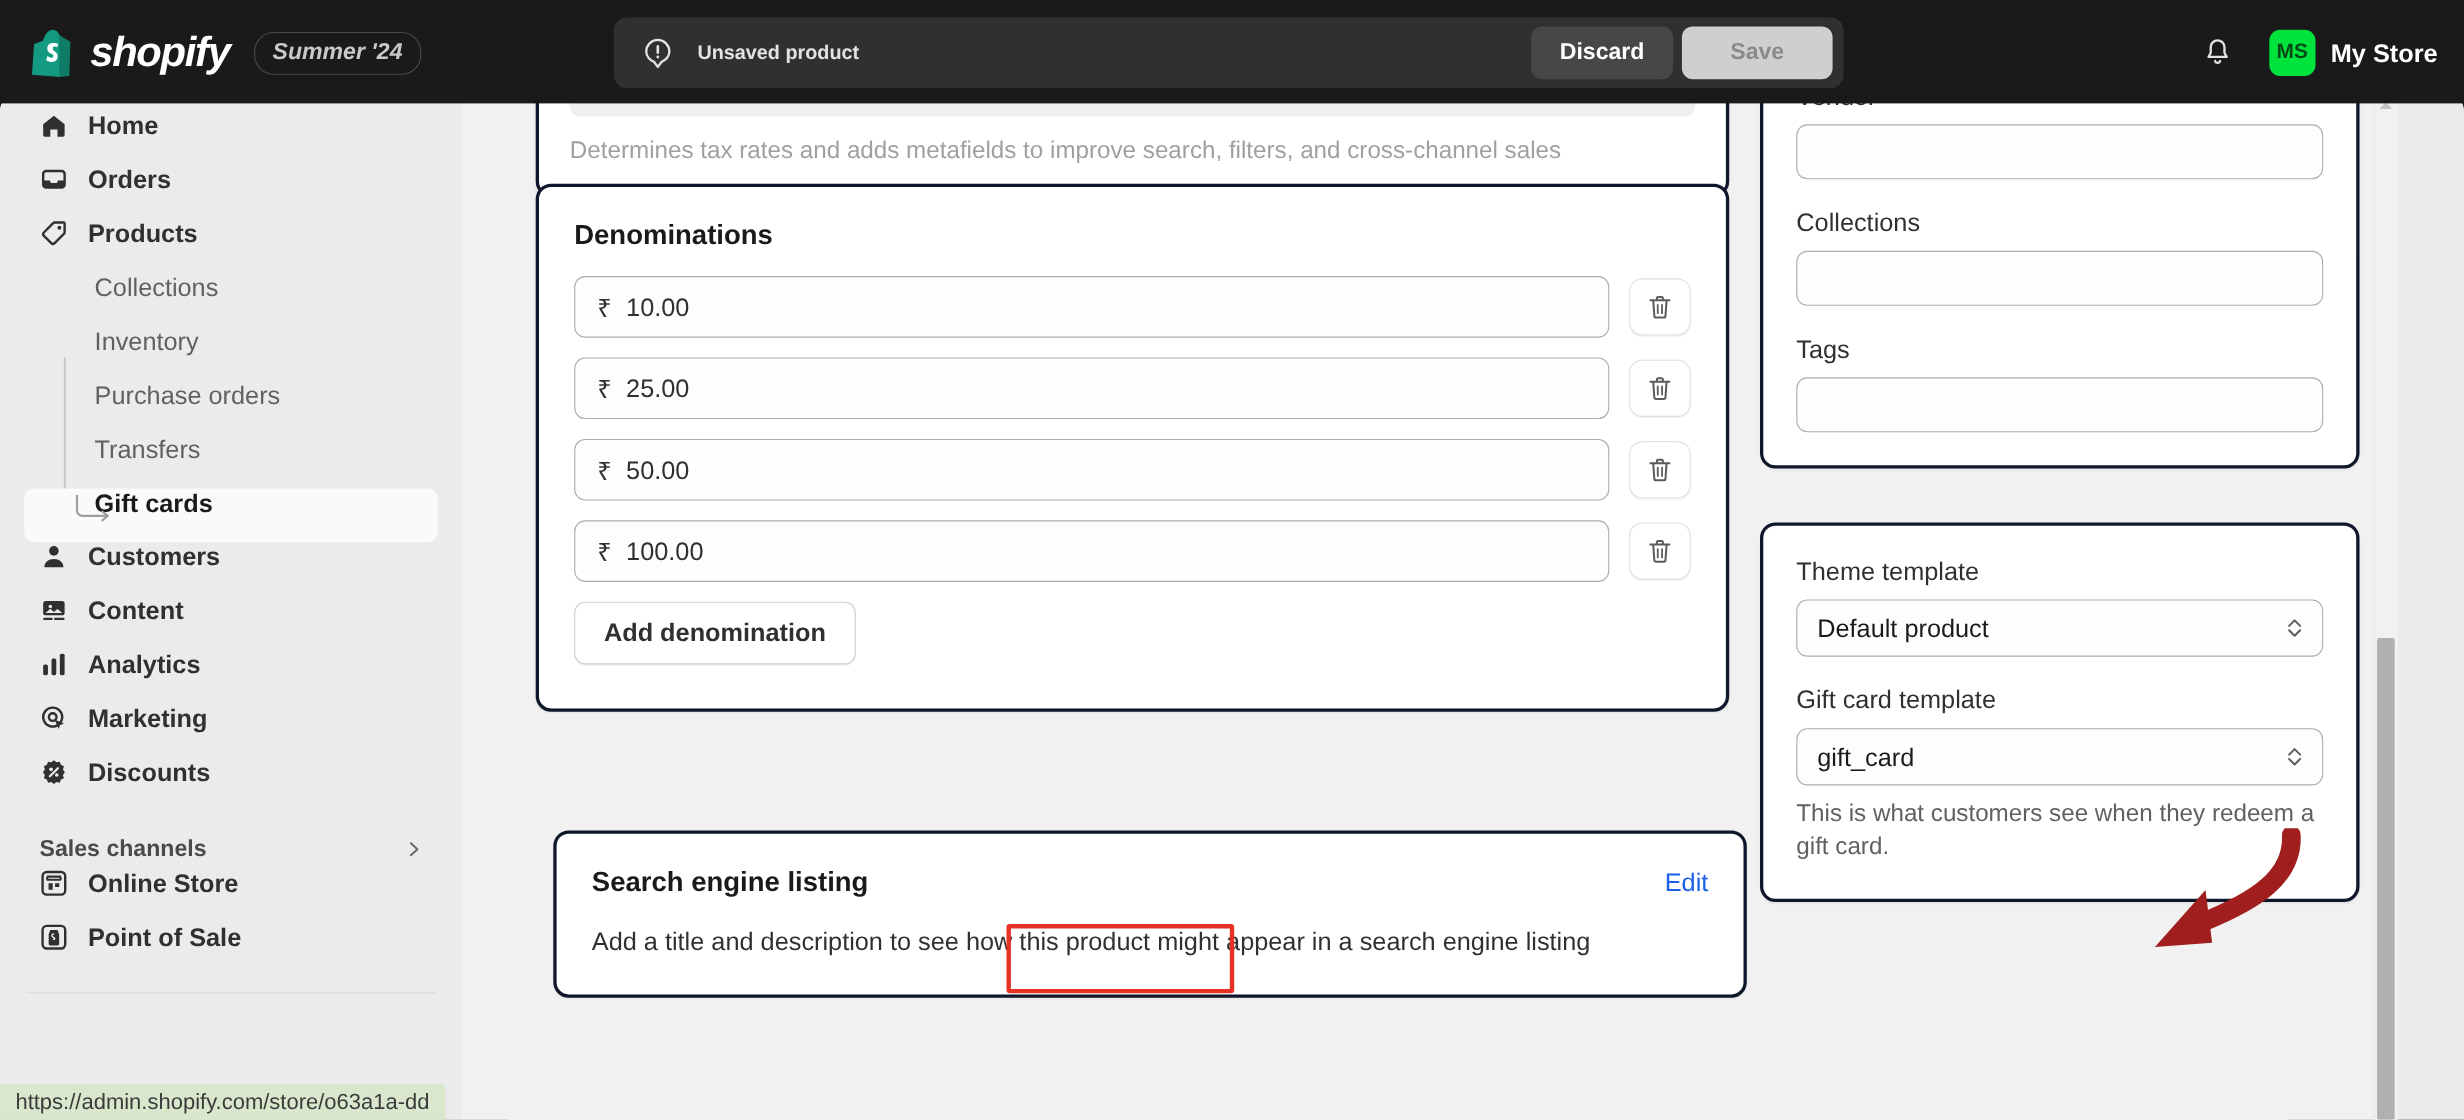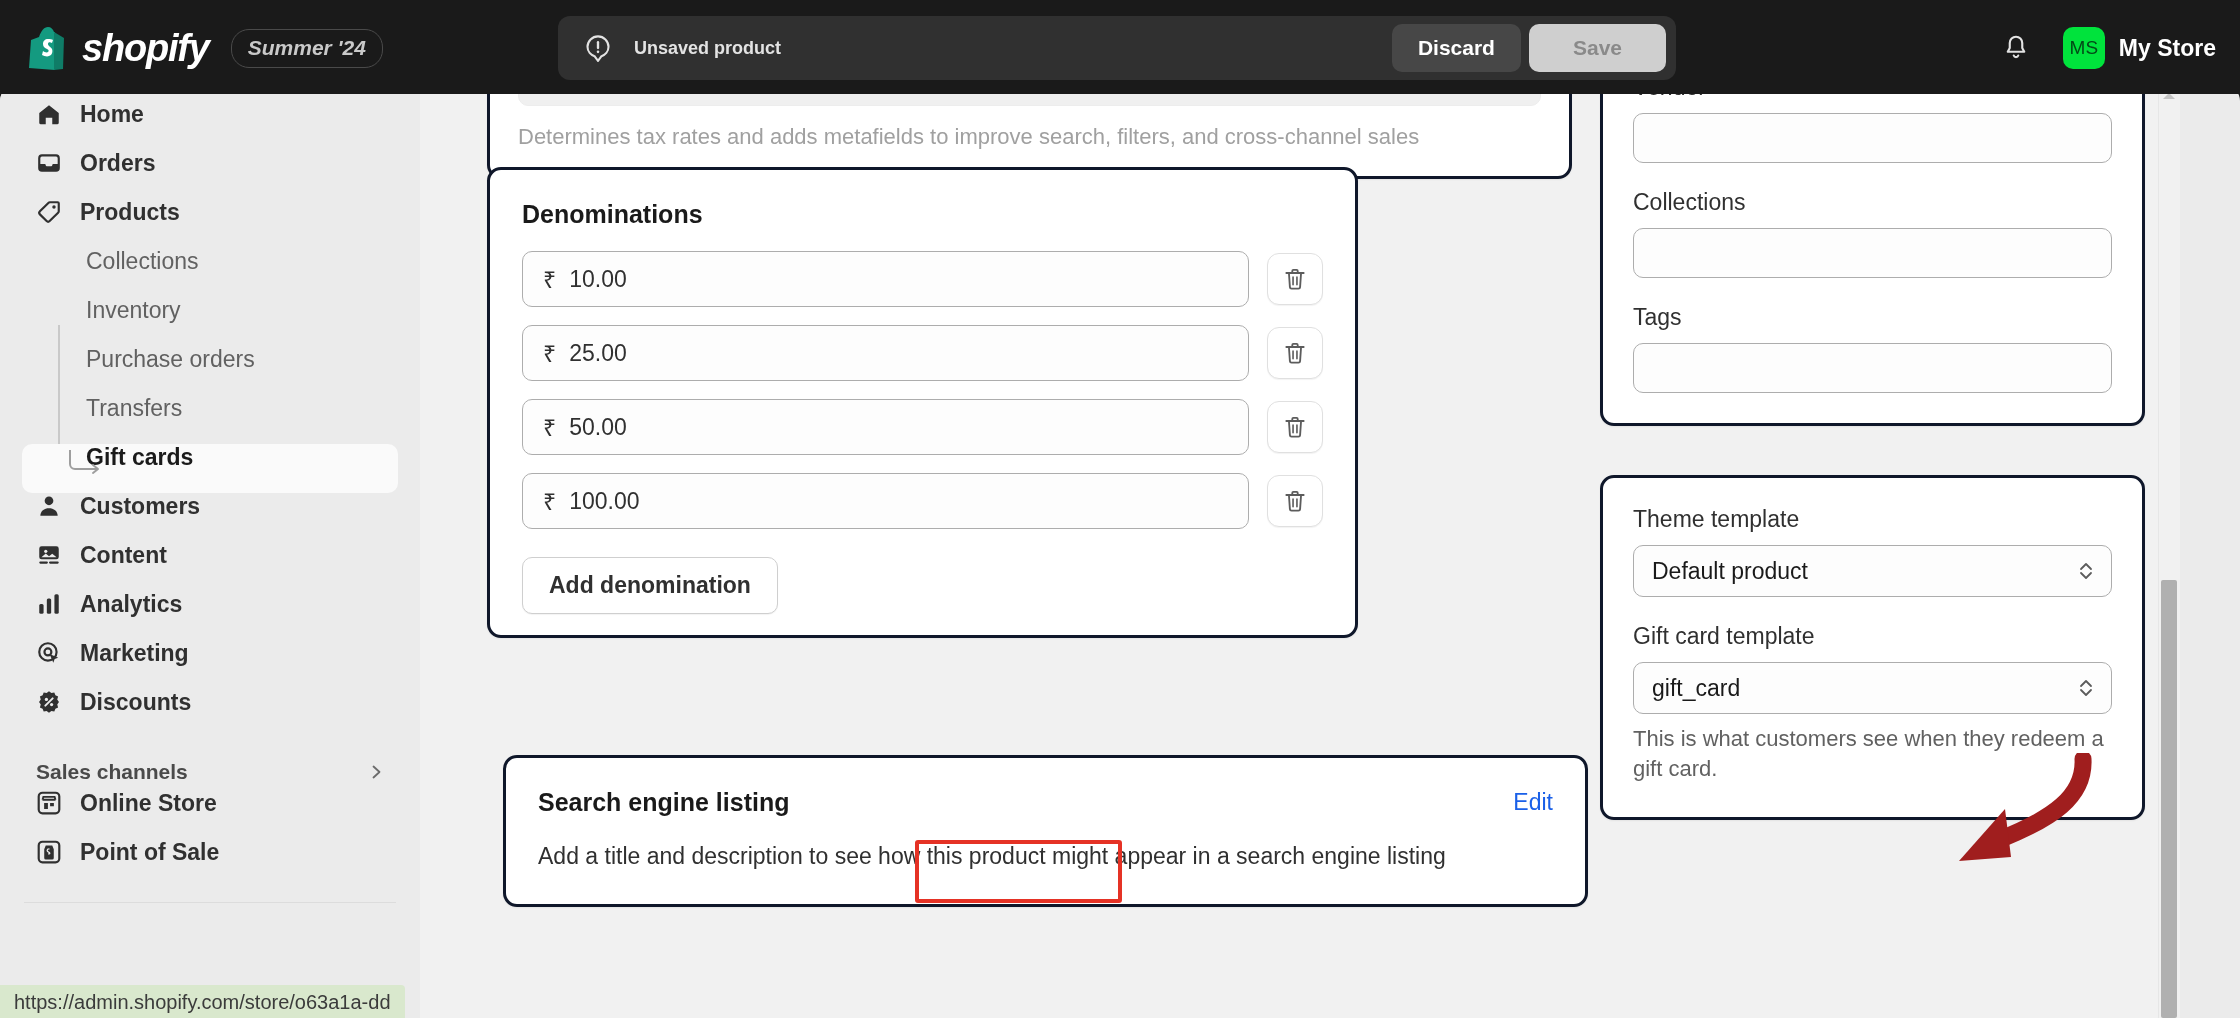--- a/index.html
+++ b/index.html
@@ -58,21 +58,21 @@
   .topbar-right {
     position: absolute; right: 24px; top: 0; height: 92px;
     display: flex; align-items: center; gap: 26px;
   }
   .bell-btn { background: none; border: none; cursor: pointer; padding: 6px; line-height: 0; }
   .store-chip { display: flex; align-items: center; gap: 14px; cursor: pointer; }
   .avatar {
     width: 42px; height: 42px; border-radius: 10px;
     background: #00e33c; color: #024b17;
     display: flex; align-items: center; justify-content: center;
-    font-size: 19px; font-weight: 400;
+    font-size: 19px; font-weight: 700;
   }
   .store-name { color: #fff; font-size: 23px; font-weight: 700; }
 
   
   .shell {
     position: absolute; top: 85px; left: 0;
     width: 2240px; height: 933px;
     background: #ebebeb;
     border-top-left-radius: 16px;
     border-top-right-radius: 16px;
@@ -133,38 +133,37 @@
   }
 
   #card-type { position: absolute; left: 67px; top: -60px; width: 1085px; padding: 22px 28px 26px; }
   .field-disabled {
     height: 56px; background: #f0f0f0; border: 1px solid #ededed;
     border-radius: 10px; display: flex; align-items: center; padding: 0 18px;
     color: #9c9c9c; font-size: 23px;
   }
   .helper { margin-top: 18px; font-size: 22px; color: #a0a0a0; }
 
-  #card-denom { position: absolute; left: 67px; top: 82px; width: 871px; padding: 30px 32px 21px; }
+  #card-denom { position: absolute; left: 67px; top: 82px; width: 1085px; padding: 30px 32px 40px; }
   .card-title { font-size: 25px; font-weight: 700; color: #1a1a1a; margin-bottom: 22px; }
   .denom-row { display: flex; align-items: center; gap: 18px; margin-bottom: 18px; }
   .denom-input {
     flex: 1; height: 56px;
     background: #fdfdfd; border: 1px solid #adadad; border-radius: 10px;
     display: flex; align-items: center; gap: 13px; padding: 0 20px;
     font-size: 23px; color: #303030;
   }
   .rupee { font-size: 23px; color: #303030; }
   .trash-btn {
     width: 56px; height: 52px; flex: none;
     background: #fff; border: 1px solid #e0e0e0; border-radius: 12px;
     display: flex; align-items: center; justify-content: center; cursor: pointer;
     box-shadow: 0 1px 1px rgba(0,0,0,.05);
   }
   .btn-secondary {
-    margin-top: 10px;
     background: #fff; border: 1px solid #cfcfcf; border-radius: 10px;
     padding: 14px 26px; font-size: 23px; font-weight: 600; color: #303030;
     font-family: inherit; cursor: pointer;
     box-shadow: 0 1px 1px rgba(0,0,0,.05);
   }
 
   #card-seo { position: absolute; left: 83px; top: 670px; width: 1085px; padding: 30px 32px 34px; }
   .seo-head { display: flex; align-items: center; justify-content: space-between; }
   .seo-title { font-size: 25px; font-weight: 700; color: #1a1a1a; }
   .link-edit { color: #1a60e8; font-size: 23px; text-decoration: none; cursor: pointer; }

